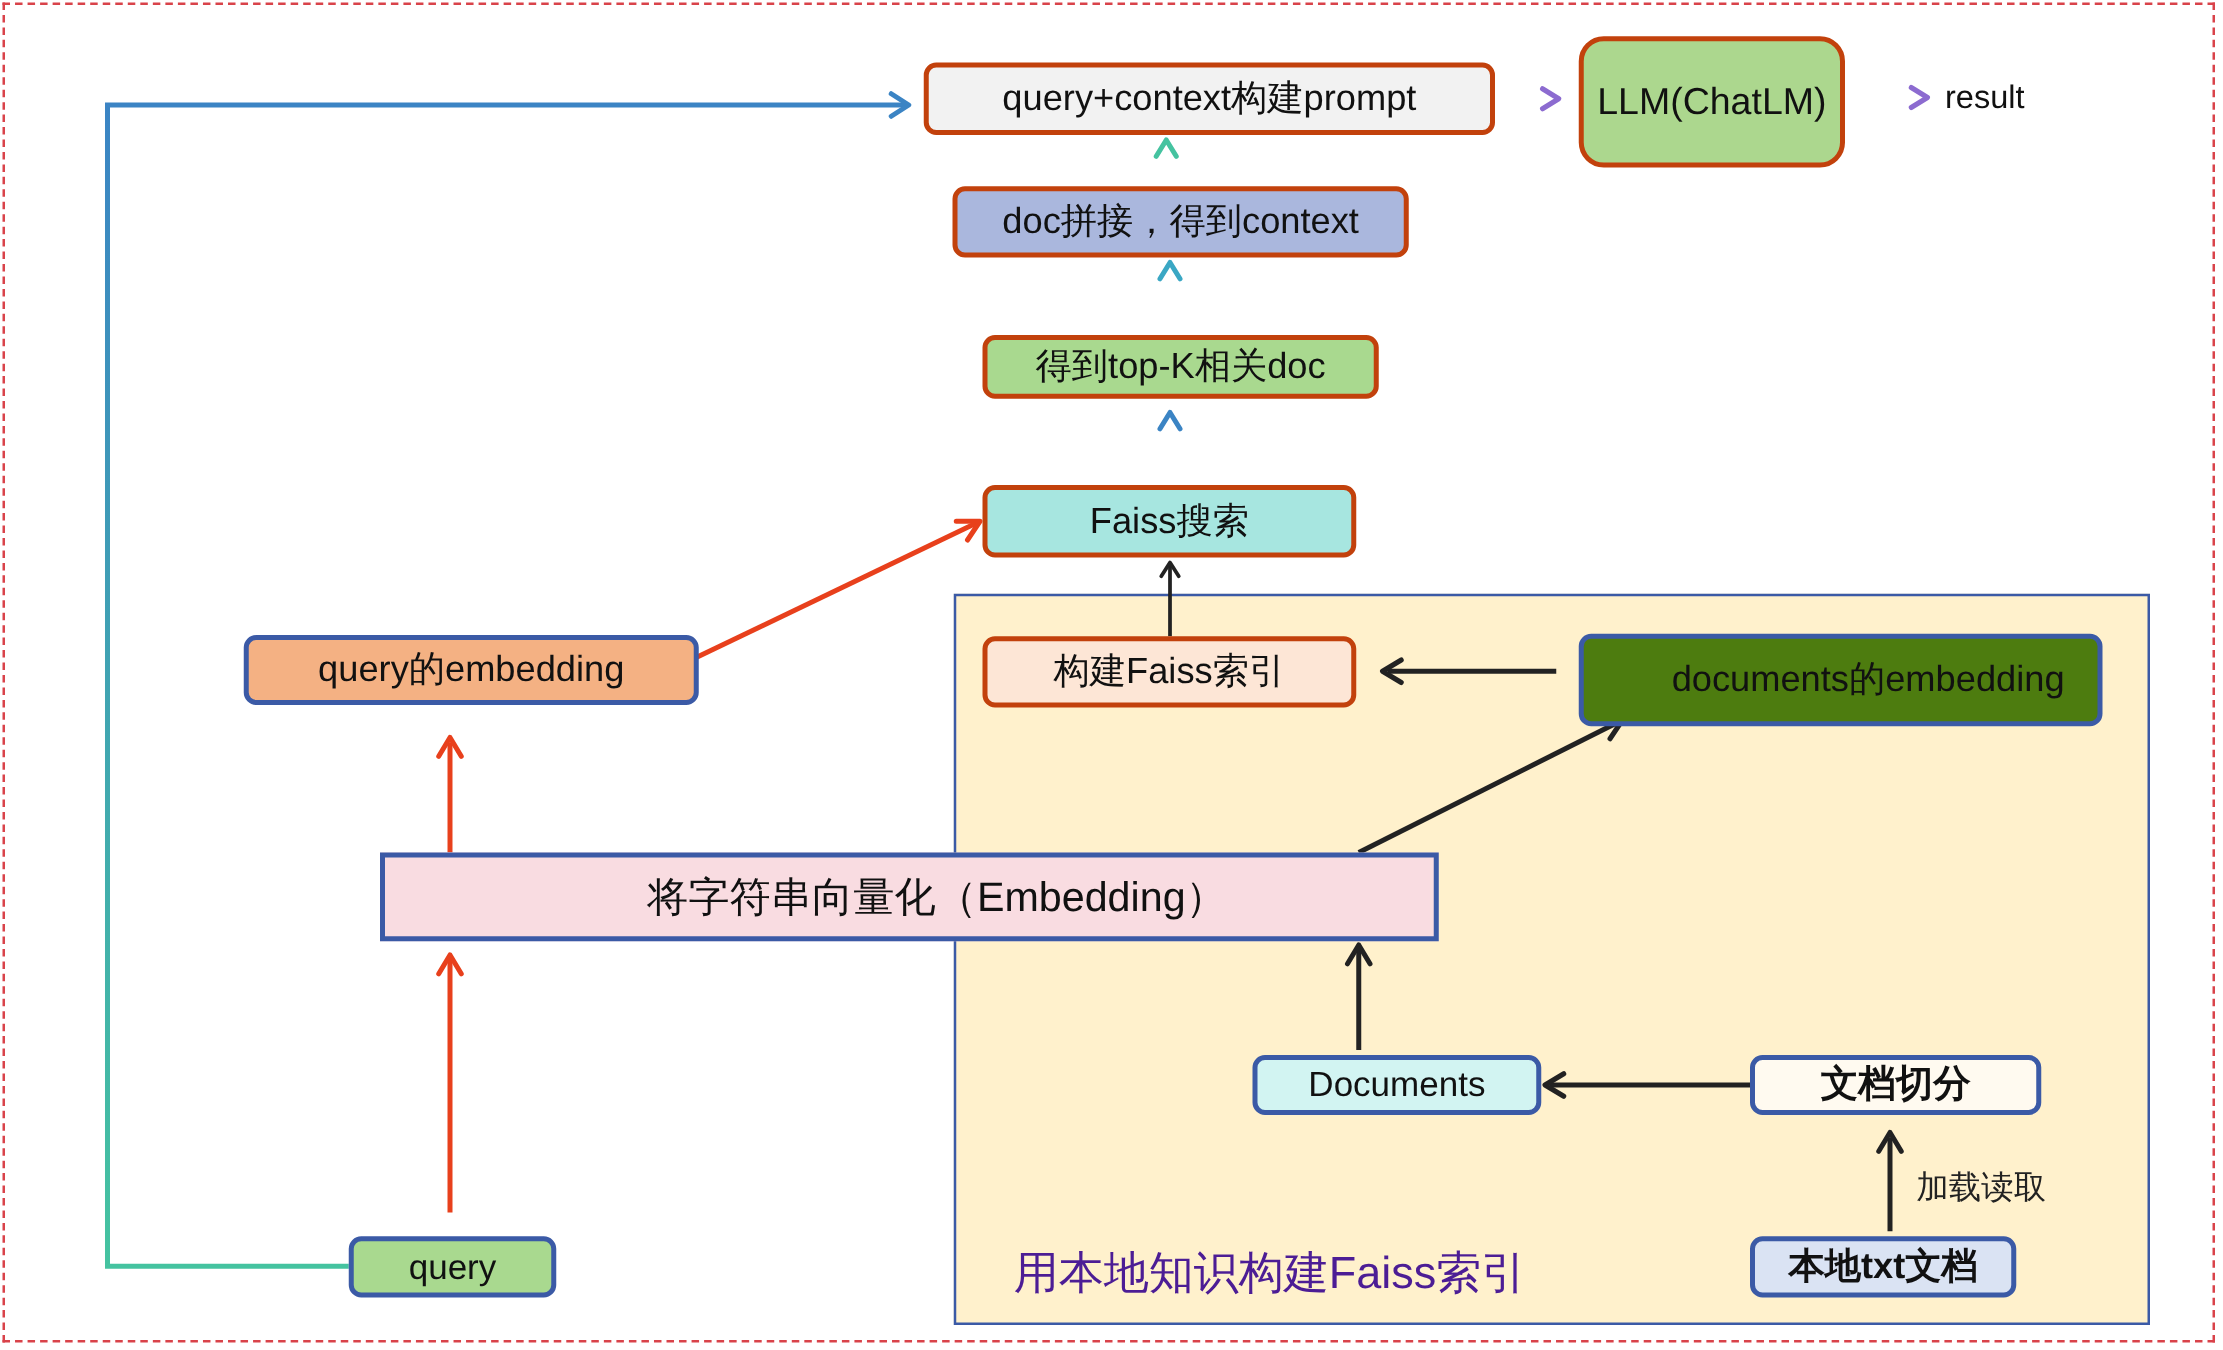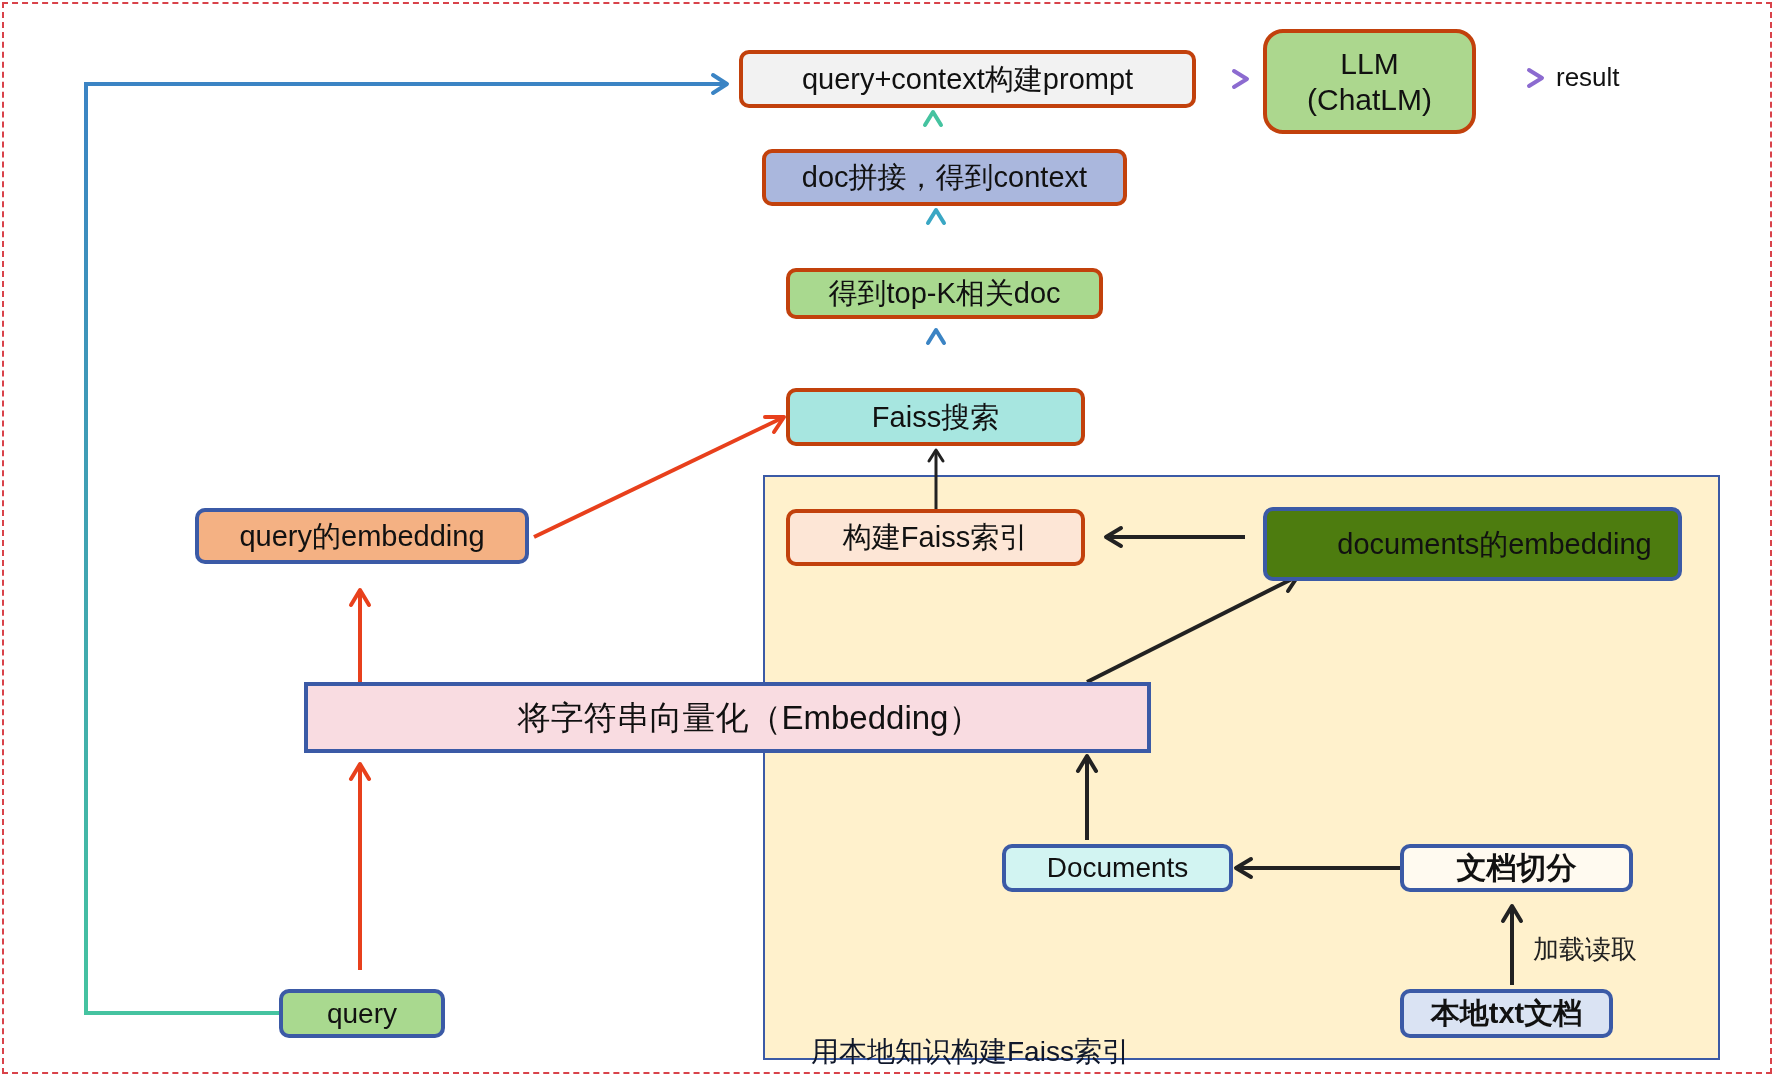--- a/index.html
+++ b/index.html
@@ -5,36 +5,36 @@
   html, body { margin:0; padding:0; }
   body { width:1778px; height:1080px; position:relative; background:#ffffff; overflow:hidden;
          font-family:"Liberation Sans","DejaVu Sans",sans-serif; color:#111; }
   .frame { position:absolute; left:2px; top:2px; width:1770px; height:1072px;
            border:2px dashed #d9434a; box-sizing:border-box; }
   .region { position:absolute; left:763px; top:475px; width:957px; height:585px;
             background:#fff1cc; border:2px solid #3b5aa6; box-sizing:border-box; }
   .node { position:absolute; box-sizing:border-box; display:flex; align-items:center; justify-content:center;
           text-align:center; font-size:29px; border-radius:10px; border:4px solid #c2410c; line-height:1.2; }
   .n-prompt { left:739px; top:50px; width:457px; height:58px; background:#f2f2f2; }
-  .n-llm { left:1263px; top:29px; width:213px; height:105px; background:#acd78e; border-radius:20px; flex-direction:column; font-size:30px; }
+  .n-llm { left:1263px; top:29px; width:213px; height:105px; background:#acd78e; border-radius:20px; flex-direction:row; font-size:30px; }
   .n-concat { left:762px; top:149px; width:365px; height:57px; background:#aab7dd;justify-content:center; }
   .n-topk { left:786px; top:268px; width:317px; height:51px; background:#a9d98f; }
   .n-search { left:786px; top:388px; width:299px; height:58px; background:#a7e6e0; }
   .n-build { left:786px; top:509px; width:299px; height:57px; background:#fde6d6; }
   .n-docemb { left:1263px; top:507px; width:419px; height:74px; background:#4d7c0f; border-color:#3b5aa6;padding-left:44px; }
-  .n-qemb { left:195px; top:508px; width:334px; height:56px; background:#f4b183; border-color:#3b5aa6; }
+  .n-qemb { left:195px; top:508px; width:364px; height:56px; background:#f4b183; border-color:#3b5aa6; }
   .n-embed { left:304px; top:682px; width:847px; height:71px; background:#f9dce1; border-color:#3b5aa6; border-radius:0; font-size:33px;padding-left:44px; }
   .n-docs { left:1002px; top:844px; width:231px; height:48px; background:#d2f4f2; border-color:#3b5aa6; font-size:28px; }
   .n-split { left:1400px; top:844px; width:233px; height:48px; background:#fffaf0; border-color:#3b5aa6; font-size:30px; font-weight:bold; }
   .n-local { left:1400px; top:989px; width:213px; height:49px; background:#dae3f3; border-color:#3b5aa6; font-size:29px; font-weight:bold; }
   .n-query { left:279px; top:989px; width:166px; height:49px; background:#a9d98f; border-color:#3b5aa6; font-size:28px; }
   .label { position:absolute; white-space:nowrap; }
   .l-result { left:1556px; top:62px; font-size:26px; color:#111; }
   .l-load { left:1533px; top:932px; font-size:26px; color:#222; font-family:"DejaVu Serif",serif; }
-  .l-region { left:811px; top:994px; font-size:28px; color:#0f172a;margin-top:39px; }
+  .l-region { left:811px; top:994px; font-size:36px; color:#4c1d95; }
   svg.edges { position:absolute; left:0; top:0; width:1778px; height:1080px; pointer-events:none; }
 </style>
 </head>
 <body>
 
 <div class="frame"></div>
 
 <div class="region"></div>
 
 <svg class="edges" viewBox="0 0 1778 1080">

